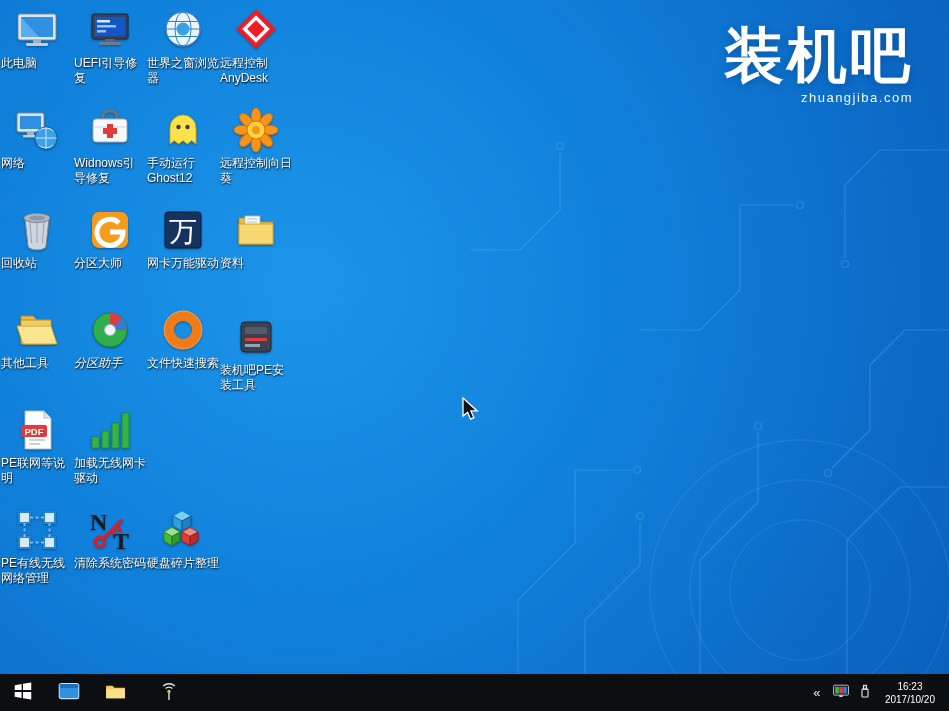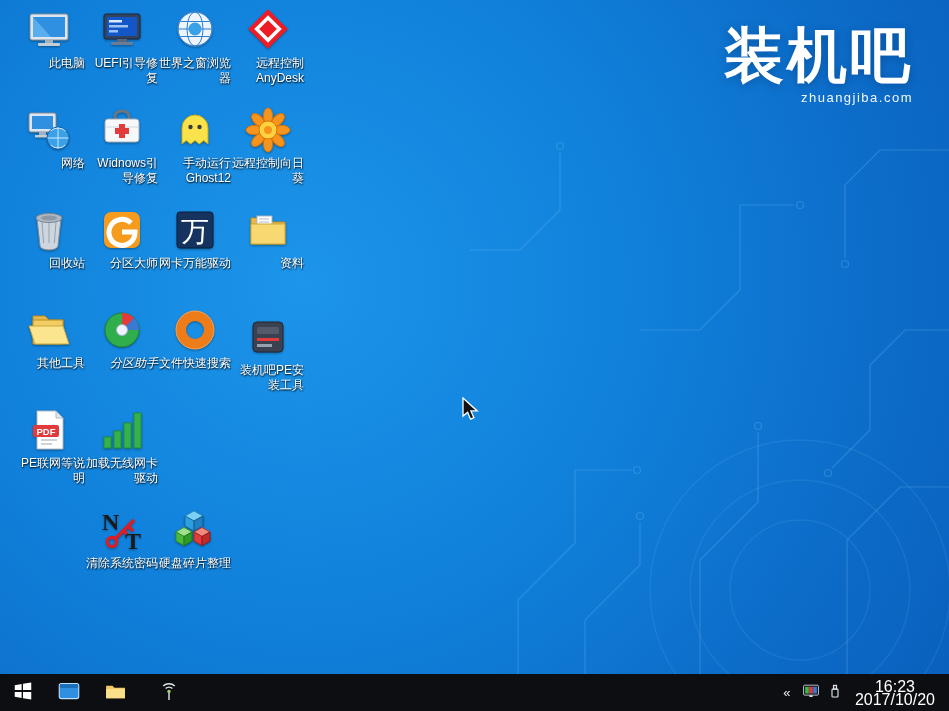--- a/index.html
+++ b/index.html
@@ -9,36 +9,36 @@
   .wallpaper{position:absolute;left:0;top:0;width:949px;height:674px;
     background:radial-gradient(circle at 32% 42%, #1c95ea 0%, #1080da 45%, #0c6cc8 78%, #0a60bd 100%);}
   .circuit{position:absolute;left:0;top:0;pointer-events:none;}
   
   .brand{position:absolute;top:24px;right:36px;text-align:right;color:#fff;}
   .brand-title{font-size:60px;font-weight:bold;letter-spacing:3px;line-height:1.05;
     text-shadow:0 2px 8px rgba(0,40,90,.35);}
   .brand-url{font-size:13px;letter-spacing:1.5px;margin-top:3px;opacity:.95;}
   
   .icon-grid{position:absolute;left:1px;top:6px;width:300px;height:640px;}
-  .desktop-icon{position:absolute;width:72px;text-align:right;cursor:pointer;padding-left:12px;}
+  .desktop-icon{position:absolute;width:72px;text-align:left;cursor:pointer;}
   .icon-art{width:48px;height:48px;margin:0 auto;filter:drop-shadow(0 1px 1px rgba(0,0,0,.35));}
   .icon-art svg{display:block;}
   .icon-label{font-size:12px;color:#fff;line-height:15px;margin-top:2px;word-break:break-word;
     text-shadow:0 1px 2px rgba(0,0,0,.8),1px 1px 1px rgba(0,0,0,.45);}
   
   .cursor{position:absolute;left:461px;top:397px;pointer-events:none;}
   
   .taskbar{position:absolute;left:0;bottom:0;width:949px;height:37px;background:#0d0e11;
     display:flex;align-items:stretch;z-index:5;}
   .tb-btn{width:46px;border:none;background:transparent;display:flex;align-items:center;
     justify-content:center;padding:0;cursor:pointer;}
   .tray{margin-left:auto;display:flex;align-items:center;padding-right:6px;}
   .tray-btn{background:transparent;border:none;color:#e8eef2;display:flex;align-items:center;
     justify-content:center;width:24px;height:37px;cursor:pointer;font-size:13px;padding:0;}
-  .clock{color:#fff;font-size:16px;line-height:13px;text-align:center;padding:0 8px;cursor:pointer;}
+  .clock{color:#fff;font-size:10px;line-height:13px;text-align:center;padding:0 8px;cursor:pointer;}
 </style>
 </head>
 <body>
 
 <div class="screen">
 
   <div class="wallpaper">
 
     <svg class="circuit" width="949" height="674" viewBox="0 0 949 674">
       <g fill="none" stroke="#7cc4f7" stroke-width="1.2" stroke-opacity="0.26">
@@ -273,20 +273,34 @@
               <g fill="#35b34a" stroke="#23913a">
                 <rect x="6" y="31" width="7" height="11"></rect>
                 <rect x="16" y="25" width="7" height="17"></rect>
                 <rect x="26" y="17" width="7" height="25"></rect>
                 <rect x="36" y="7" width="7" height="35"></rect>
               </g>
             </svg>
           </div>
       <div class="icon-label">加载无线网卡驱动</div>
     </div>
+        <div class="desktop-icon" style="left: 0px; top: 500px;">
+      <div class="icon-art">
+            <svg viewBox="0 0 48 48" width="48" height="48">
+              <g fill="#d6ebfb" stroke="#2b7fd4" stroke-width="2">
+                <rect x="6" y="6" width="11" height="11"></rect>
+                <rect x="31" y="6" width="11" height="11"></rect>
+                <rect x="6" y="31" width="11" height="11"></rect>
+                <rect x="31" y="31" width="11" height="11"></rect>
+              </g>
+              <path d="M17 11.5 H31 M11.5 17 V31 M36.5 17 V31 M17 36.5 H31" stroke="#7cc0f5" stroke-dasharray="3 2.5" fill="none" stroke-width="2"></path>
+            </svg>
+          </div>
+      <div class="icon-label">PE有线无线网络管理</div>
+    </div>
         <div class="desktop-icon" style="left: 73px; top: 500px;">
       <div class="icon-art">
             <svg viewBox="0 0 48 48" width="48" height="48">
               <text x="4" y="24" font-size="24" font-weight="bold" fill="#1a1a1a" font-family="Liberation Serif, serif">N</text>
               <text x="27" y="43" font-size="24" font-weight="bold" fill="#1a1a1a" font-family="Liberation Serif, serif">T</text>
               <g stroke="#e01b22" fill="none" stroke-width="3.2">
                 <circle cx="14" cy="36" r="4.6"></circle>
                 <path d="M17.5 32.5 L36 14 M30 20 l5 5 M25.5 24.5 l3.5 3.5"></path>
               </g>
             </svg>

